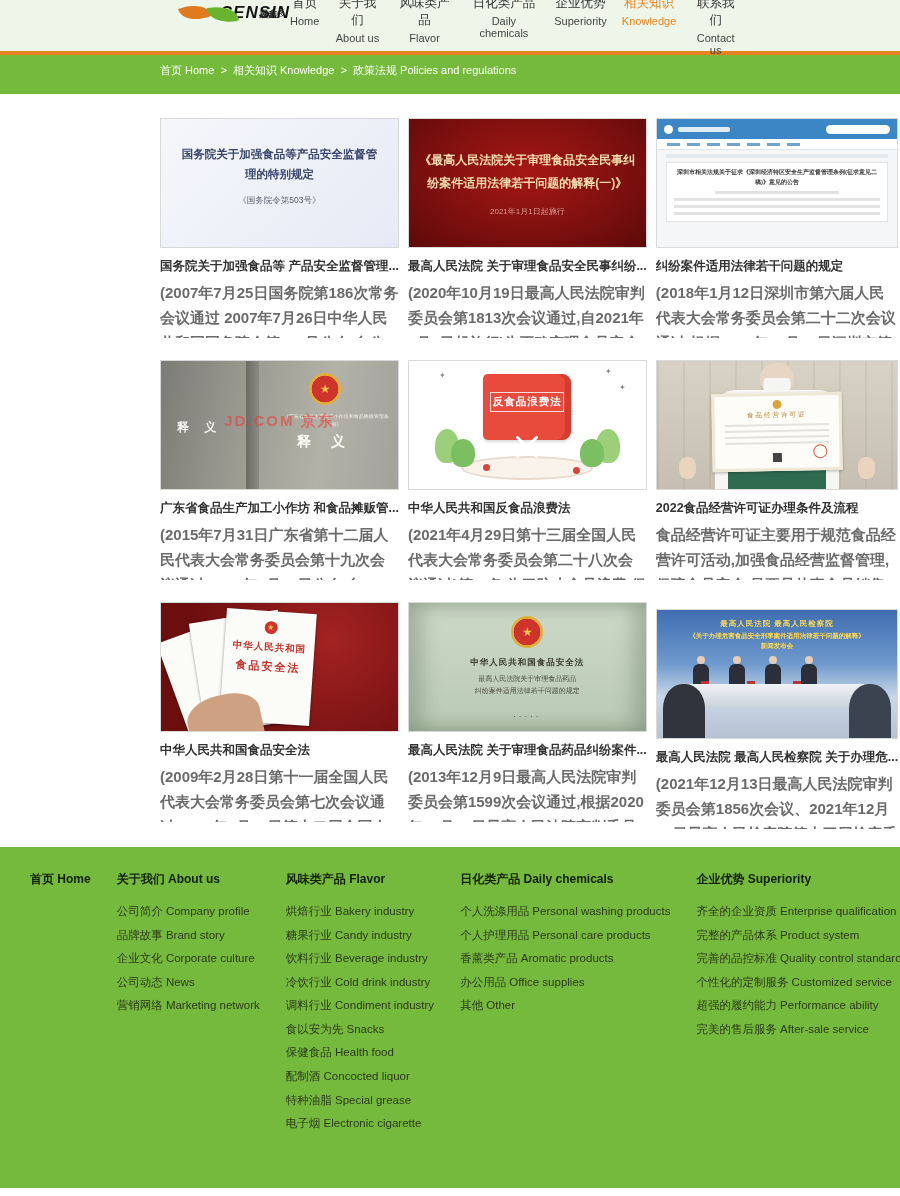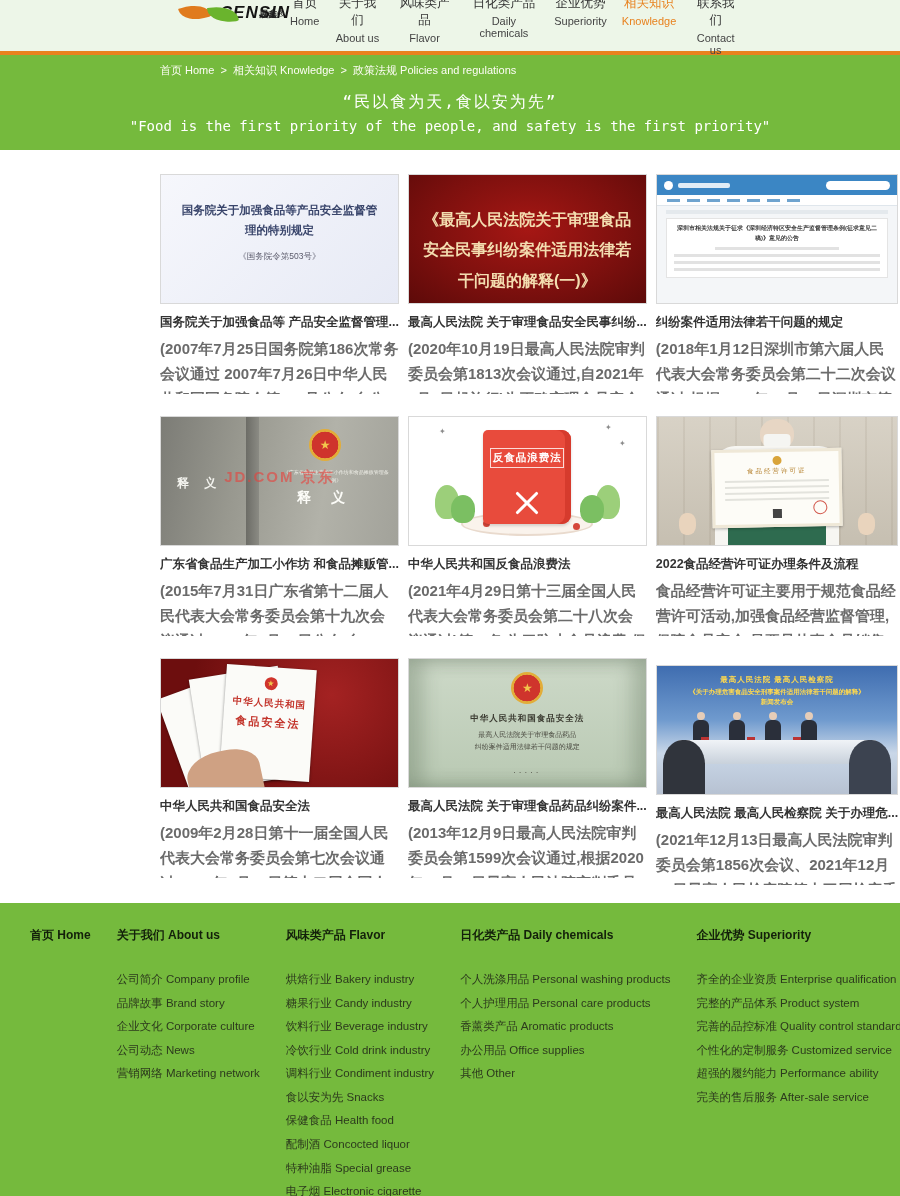--- a/index.html
+++ b/index.html
@@ -41,21 +41,21 @@
   .card-title { font-size:12.5px; font-weight:bold; color:#333; margin:10px 0 5px; white-space:nowrap; overflow:hidden; }
   .card-body { font-size:15px; color:#6b6b6b; line-height:1.68; height:58px; overflow:hidden;font-weight:bold; }
 
   
   .t1 { background:linear-gradient(135deg,#f6f7fc 0%,#e7eaf5 100%); }
   .t1-title { margin-top:26px; padding:0 16px; text-align:center; font-size:11.5px; font-weight:bold; color:#39456b; line-height:1.7; }
   .t1-sub { text-align:center; font-size:8.5px; color:#5b5b6b; margin-top:11px; }
 
   
   .t2 { background:radial-gradient(ellipse at 50% 42%,#a61714 0%,#7d100e 58%,#5d0a09 100%); }
-  .t2-title { color:#f3ddb0; font-weight:bold; font-size:16px; text-align:center; padding:30px 10px 0; line-height:1.9; }
+  .t2-title { color:#f3ddb0; font-weight:bold; font-size:12px; text-align:center; padding:30px 10px 0; line-height:1.9; }
   .t2-sub { color:#d89d95; font-size:8px; text-align:center; margin-top:11px; }
 
   
   .t3 { background:#f4f6f8; }
   .t3-top { height:20px; background:#3b86c4; display:flex; align-items:center; gap:5px; padding:0 7px; }
   .t3-logo { width:9px; height:9px; border-radius:50%; background:#fff; flex:0 0 auto; }
   .t3-sitename { width:52px; height:5px; background:rgba(255,255,255,.85); border-radius:2px; }
   .t3-search { margin-left:auto; width:64px; height:9px; background:#fff; border-radius:5px; }
   .t3-navbar { height:11px; background:#fff; border-bottom:1px solid #dfe6ec; display:flex; gap:7px; align-items:center; padding:0 10px; }
   .t3-navbar i { display:block; width:13px; height:3px; background:#6fa4cf; }
@@ -75,21 +75,21 @@
   .t4-wm { position:absolute; left:50%; top:47%; transform:translate(-50%,-50%); color:rgba(233,64,58,.6); font-size:15px; font-weight:bold; letter-spacing:2px; white-space:nowrap; }
 
   
   .t5 { background:#fff; }
   .t5-spark { position:absolute; color:#8a8a8a; font-size:8px; }
   .t5-plate { position:absolute; left:50%; bottom:9px; transform:translateX(-50%); width:132px; height:24px; border-radius:50%; background:#faf3ec; border:2px solid #e9dacd; }
   .t5-veg { position:absolute; width:24px; height:34px; border-radius:50% 50% 42% 42%; background:#9ccf7a; bottom:26px; }
   .t5-veg.l1 { left:26px; } .t5-veg.l2 { left:42px; bottom:22px; background:#7bbf62; height:28px; }
   .t5-veg.r1 { right:26px; } .t5-veg.r2 { right:42px; bottom:22px; background:#7bbf62; height:28px; }
   .t5-cherry { position:absolute; width:7px; height:7px; border-radius:50%; background:#d5463a; bottom:18px; }
-  .t5-book { position:absolute; left:50%; top:13px; transform:translateX(-50%); width:88px; height:94px; background:#e84b3c; border-radius:5px 9px 9px 5px; box-shadow:inset -6px 0 0 #d63b2d, 0 2px 3px rgba(0,0,0,.15); }
+  .t5-book { position:absolute; left:50%; top:13px; transform:translateX(-50%); width:88px; height:66px; background:#e84b3c; border-radius:5px 9px 9px 5px; box-shadow:inset -6px 0 0 #d63b2d, 0 2px 3px rgba(0,0,0,.15); }
   .t5-band { margin:18px 7px 0; border:1px solid rgba(255,255,255,.8); text-align:center; color:#fff; font-weight:bold; font-size:10.5px; padding:2px 0; letter-spacing:1px; }
   .t5-bar { position:absolute; left:50%; top:58px; width:3px; height:30px; background:#fff; border-radius:2px; }
   .t5-bar.a { transform:translateX(-50%) rotate(45deg); } .t5-bar.b { transform:translateX(-50%) rotate(-45deg); }
 
   
   .t6 { background:linear-gradient(180deg,#d8d2c6,#c6bfb1); }
   .t6::after { content:""; position:absolute; inset:0; background:repeating-linear-gradient(90deg, rgba(120,105,85,.10) 0 2px, transparent 2px 26px); }
   .t6-head { position:absolute; top:2px; left:50%; transform:translateX(-50%); width:34px; height:30px; border-radius:48% 48% 44% 44%; background:#e7d6c4; z-index:1; }
   .t6-mask { position:absolute; top:15px; left:50%; transform:translateX(-50%); width:27px; height:13px; background:#f5f5f2; border-radius:4px; }
   .t6-shirt { position:absolute; top:29px; left:50%; transform:translateX(-50%); width:124px; height:101px; background:#f7f6f2; border-radius:20px 20px 0 0; z-index:1; }
@@ -134,21 +134,21 @@
   .t9-fg { position:absolute; bottom:0; width:42px; height:54px; border-radius:46% 46% 0 0; }
   .t9-fg.l { left:6px; background:#30343c; }
   .t9-fg.r { right:6px; background:#3c4350; }
 
   
   .footer { background:#75ba3d; padding-top:24px; }
   .cols { display:flex; align-items:flex-start; padding:0 30px; }
   .col { margin-right:26px; }
   .col:last-child { margin-right:0; }
   .col-title { font-size:12px; font-weight:bold; color:#13200a; white-space:nowrap; cursor:pointer; }
-  .col ul { list-style:none; margin-top:24px; }
+  .col ul { list-style:none; margin-top:12px; }
   .col li { font-size:11.5px; color:#2c3a1d; line-height:2.05; white-space:nowrap; cursor:pointer; }
   .addr-row { display:flex; align-items:flex-start; padding:26px 30px 26px 148px; }
 </style>
 </head>
 <body>
 
 <div>
 
   <div class="header">
     <div class="header-inner">
@@ -194,24 +194,20 @@
   </div>
   <div class="accent-line"></div>
 
   <div class="hero">
     <div class="breadcrumb">
       <span>首页 Home</span>
       <span class="sep">&gt;</span>
       <span>相关知识 Knowledge</span>
       <span class="sep">&gt;</span>
       <span>政策法规 Policies and regulations</span>
-    </div>
-    <div class="slogans">
-      <div class="slogan-cn">“民以食为天,食以安为先”</div>
-      <div class="slogan-en">"Food is the first priority of the people, and safety is the first priority"</div>
     </div>
   </div>
 
   <div class="main">
     <div class="grid">
 
       <div class="card">
         <div class="thumb t1">
           <div class="t1-title">国务院关于加强食品等产品安全监督管理的特别规定</div>
           <div class="t1-sub">《国务院令第503号》</div>

